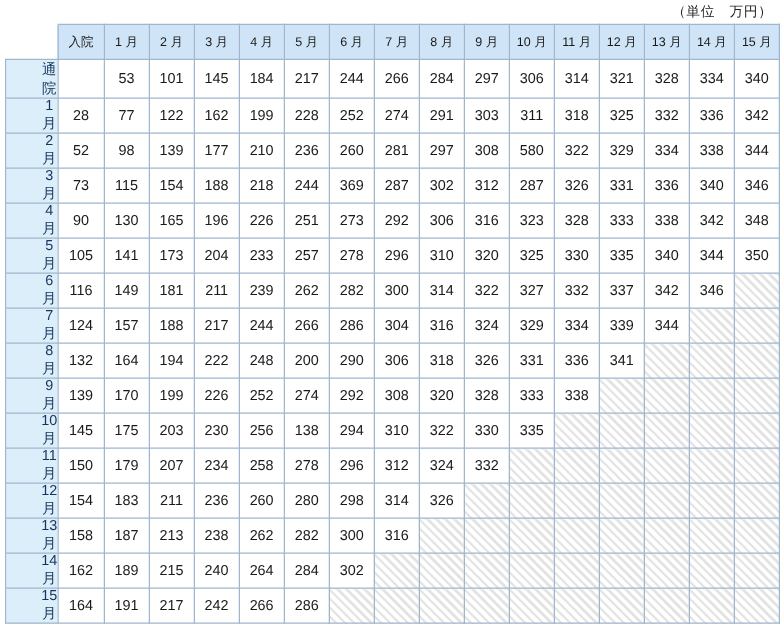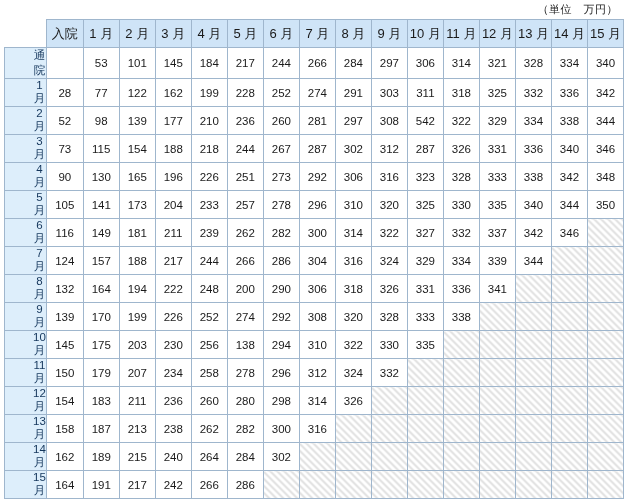--- a/index.html
+++ b/index.html
@@ -46,21 +46,21 @@
     box-sizing: border-box;
     font-weight: normal;
     color: #1a1a1a;
   }
   col.rowhead { width: 40px; }
   col.datacol { width: 37px; }
   col.firstdata { width: 38px; }
 
   thead th {
     background: #cfe4f7;
-    font-size: 13px;
+    font-size: 10px;
     color: #14365c;
     margin-top: 40px;
   }
   thead th.corner {
     background: #ffffff;
     border-top: 1px solid #ffffff;
     border-left: 1px solid #ffffff;
   }
   tbody th.rowlabel {
     background: #ddeefb;
@@ -177,36 +177,36 @@
           <td class="val">52</td>
           <td class="val">98</td>
           <td class="val">139</td>
           <td class="val">177</td>
           <td class="val">210</td>
           <td class="val">236</td>
           <td class="val">260</td>
           <td class="val">281</td>
           <td class="val">297</td>
           <td class="val">308</td>
-          <td class="val">542</td>
+          <td class="val">580</td>
           <td class="val">322</td>
           <td class="val">329</td>
           <td class="val">334</td>
           <td class="val">338</td>
           <td class="val">344</td>
         </tr>
         <tr>
           <th class="rowlabel">3 月</th>
           <td class="val">73</td>
           <td class="val">115</td>
           <td class="val">154</td>
           <td class="val">188</td>
           <td class="val">218</td>
           <td class="val">244</td>
-          <td class="val">267</td>
+          <td class="val">369</td>
           <td class="val">287</td>
           <td class="val">302</td>
           <td class="val">312</td>
           <td class="val">287</td>
           <td class="val">326</td>
           <td class="val">331</td>
           <td class="val">336</td>
           <td class="val">340</td>
           <td class="val">346</td>
         </tr>

